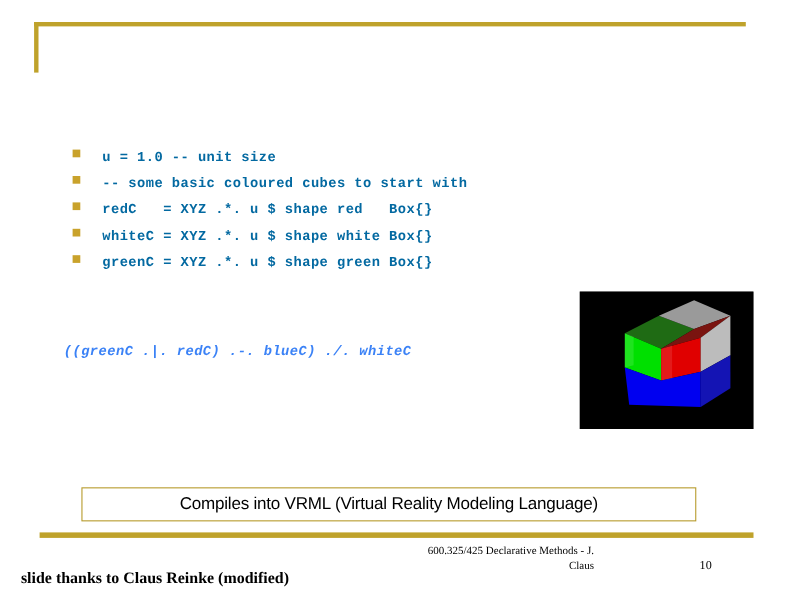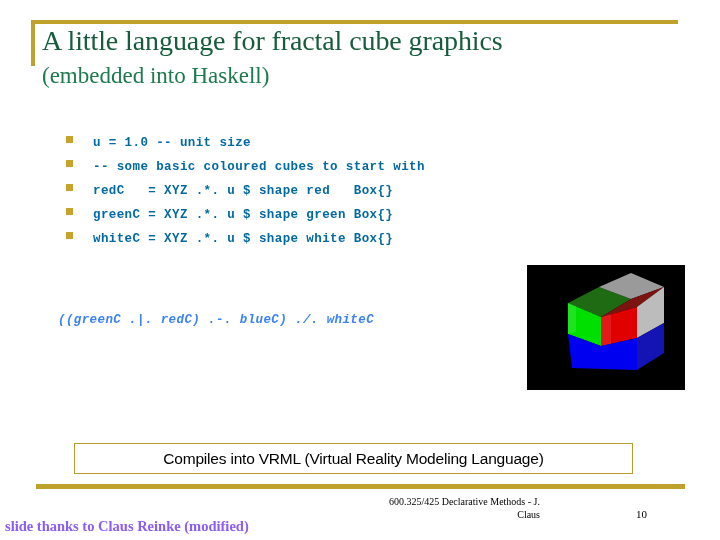--- a/index.html
+++ b/index.html
@@ -186,62 +186,58 @@
     left: 636px;
     top: 508px;
     width: 30px;
     text-align: left;
     font-family: "Liberation Serif", serif;
     font-size: 11px;
     color: #000000;
   }
   .credit {
     position: absolute;
-    left: 5px;
+    left: 19px;
     top: 518px;
     font-family: "Liberation Serif", serif;
     font-size: 14.5px;
     font-weight: bold;
-    color: #8b5cf6;
+    color: #000000;
     white-space: nowrap;
   }
 </style>
 </head>
 <body>
 
 <div class="slide">
 
   <div class="rule-top"></div>
   <div class="rule-left"></div>
 
-  <div class="title-block">
-    <div class="title-line1">A little language for fractal cube graphics</div>
-    <div class="title-line2">(embedded into Haskell)</div>
-  </div>
 
   <div class="code-list">
     <div class="code-item">
       <span class="bullet"></span>
       <span class="code-text">u = 1.0 -- unit size</span>
     </div>
     <div class="code-item">
       <span class="bullet"></span>
       <span class="code-text">-- some basic coloured cubes to start with</span>
     </div>
     <div class="code-item">
       <span class="bullet"></span>
       <span class="code-text">redC   = XYZ .*. u $ shape red   Box{}</span>
     </div>
     <div class="code-item">
       <span class="bullet"></span>
+      <span class="code-text">whiteC = XYZ .*. u $ shape white Box{}</span>
+    </div>
+    <div class="code-item">
+      <span class="bullet"></span>
       <span class="code-text">greenC = XYZ .*. u $ shape green Box{}</span>
-    </div>
-    <div class="code-item">
-      <span class="bullet"></span>
-      <span class="code-text">whiteC = XYZ .*. u $ shape white Box{}</span>
     </div>
   </div>
 
   <div class="expr-line">((greenC .|. redC) .-. blueC) ./. whiteC</div>
 
 
   <div class="cube-frame">
     <svg width="158" height="125" viewBox="0 0 158 125">
       <rect x="0" y="0" width="158" height="125" fill="#000000"></rect>
 

